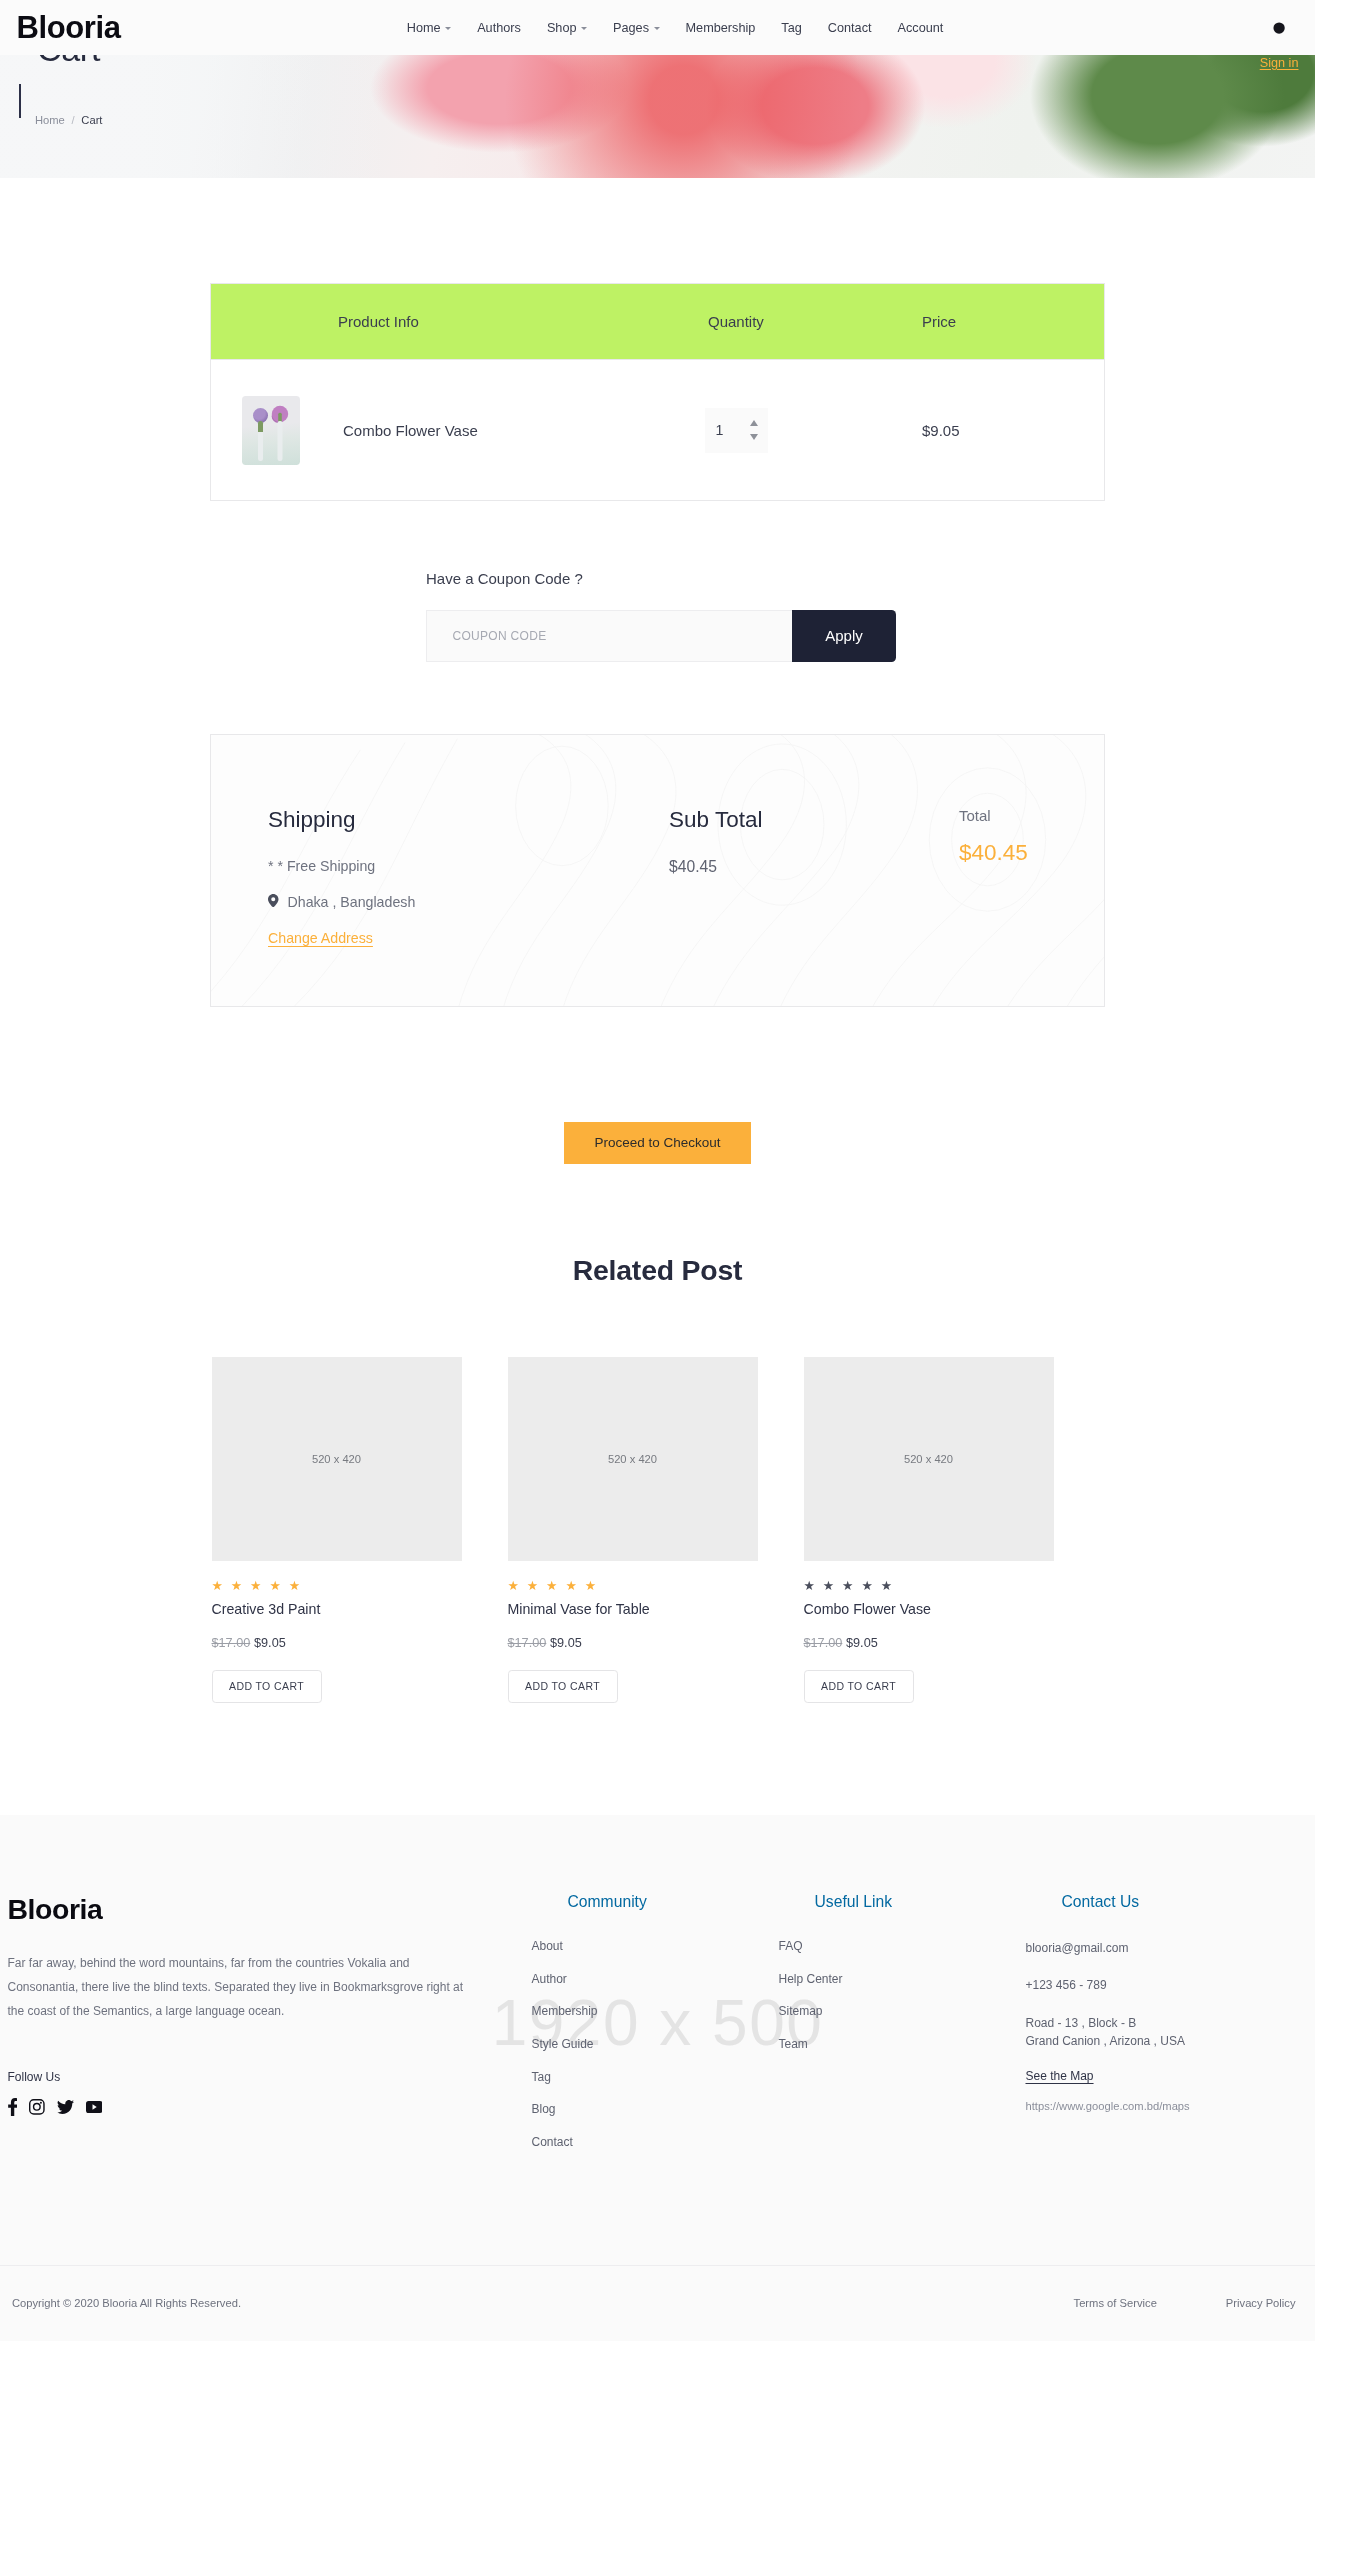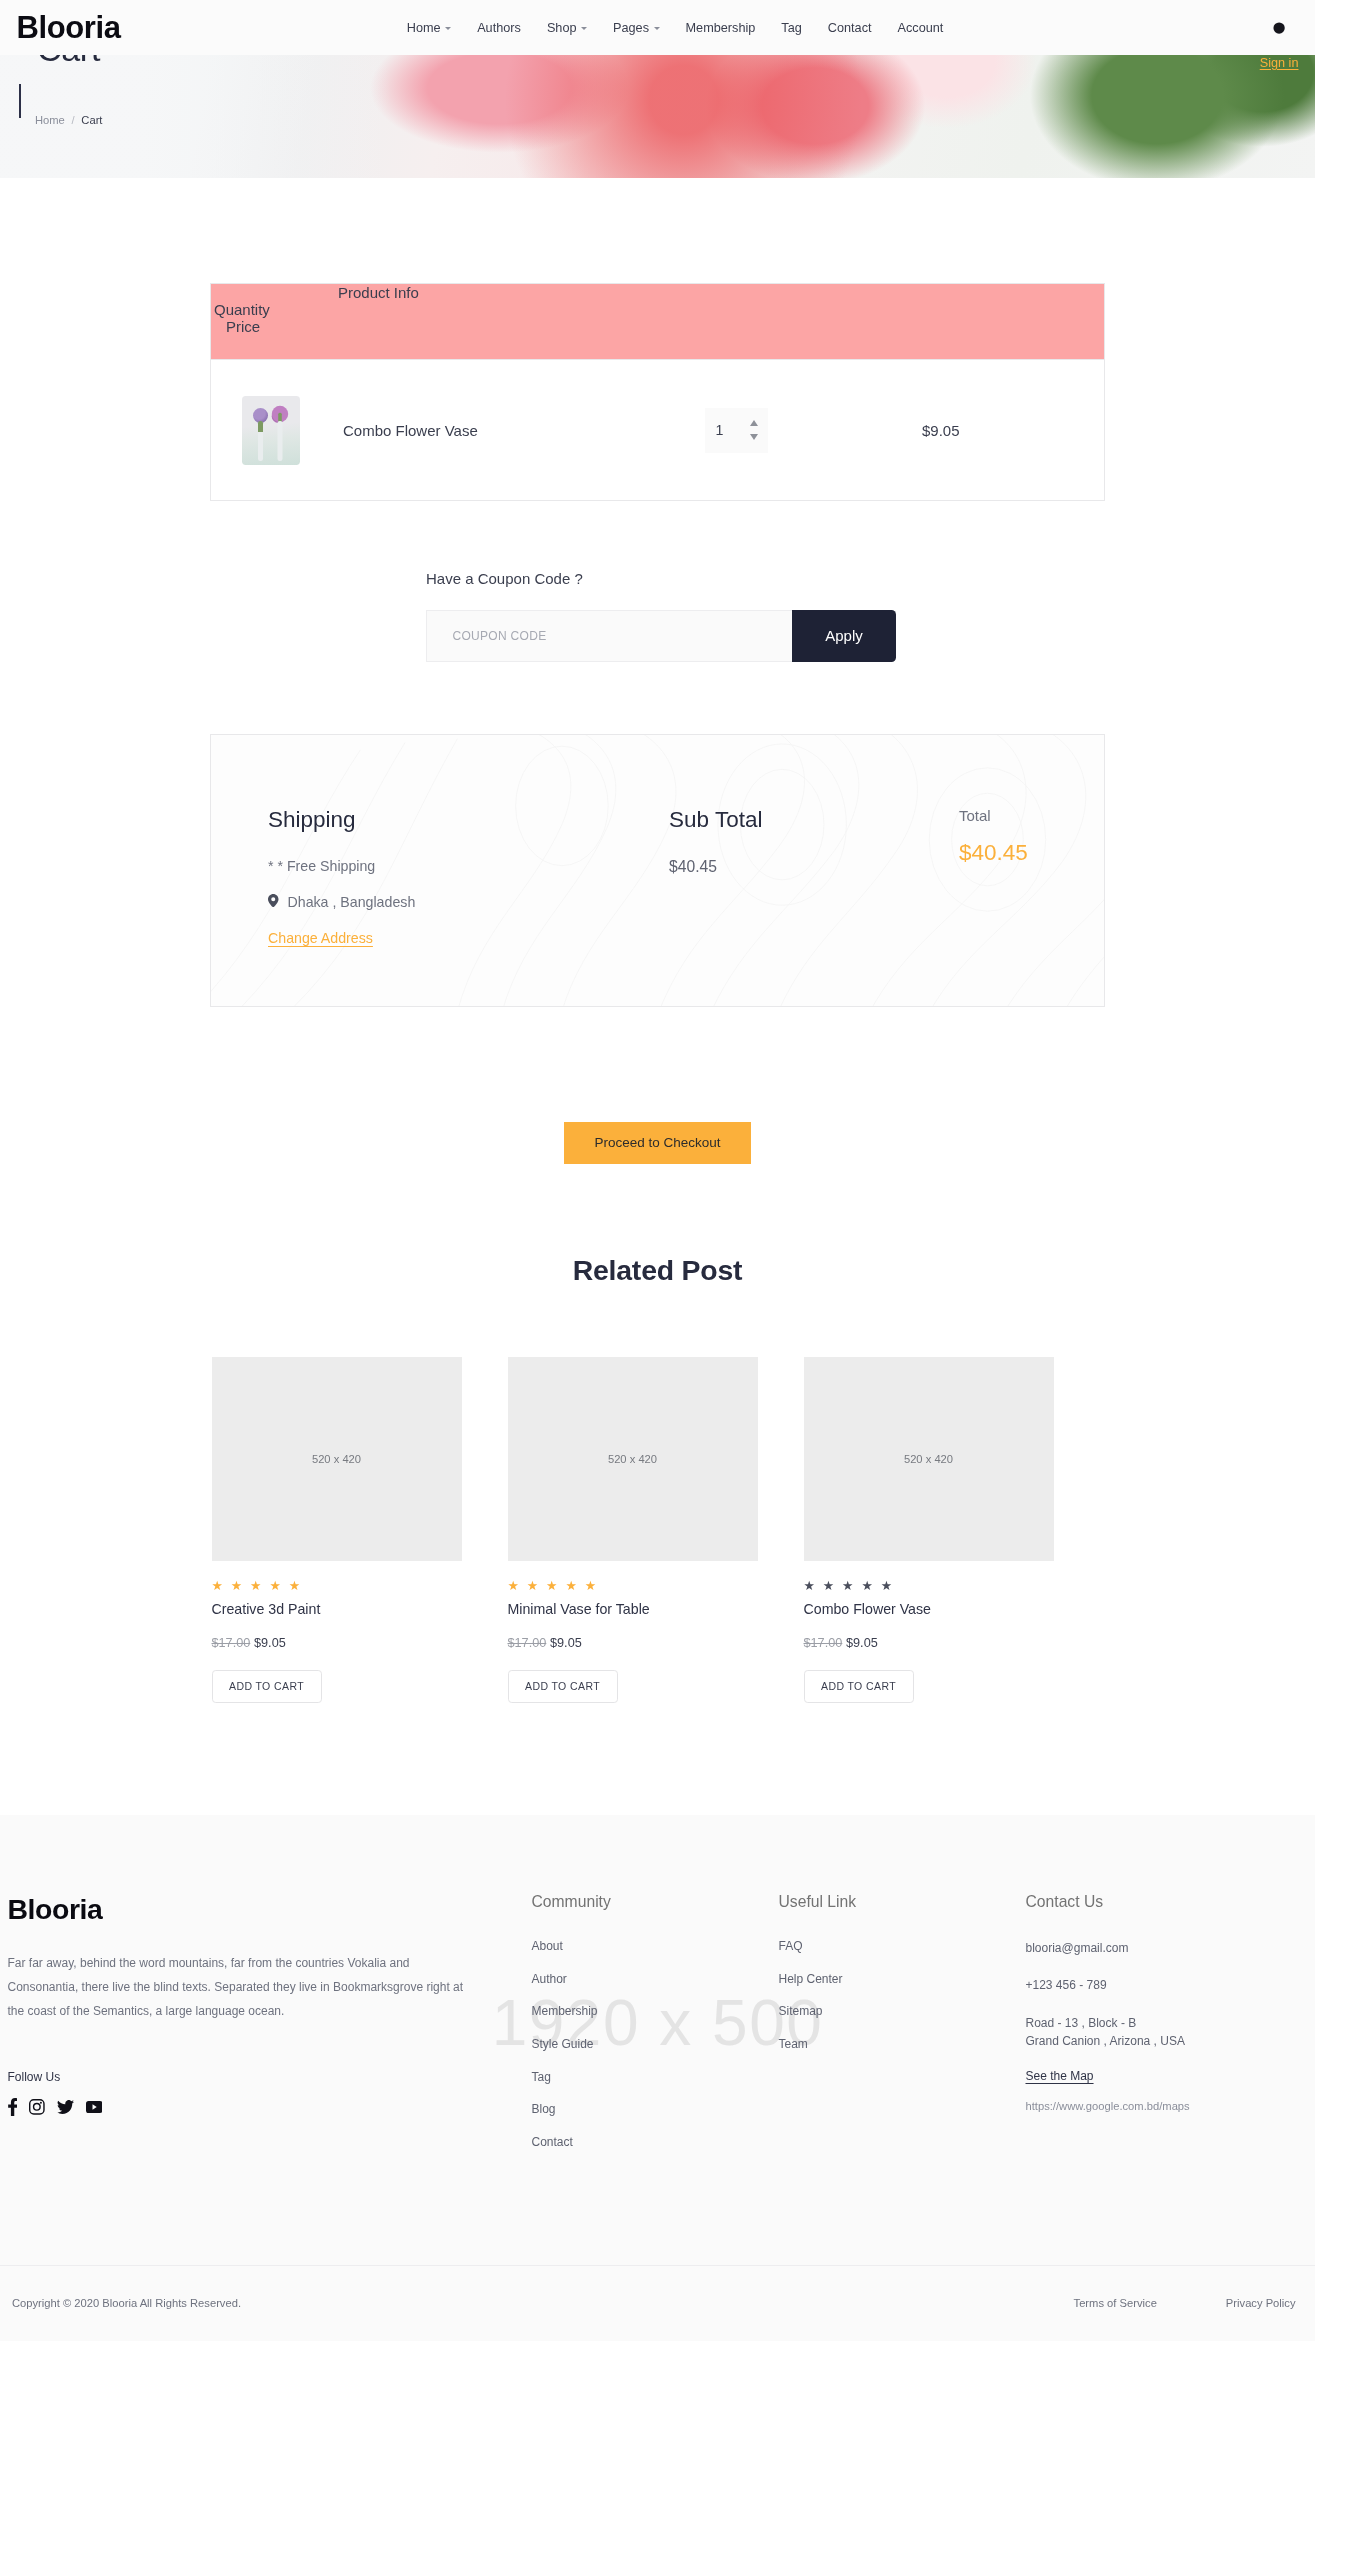--- a/index.html
+++ b/index.html
@@ -143,25 +143,24 @@
     width: 895px;
     margin: 0 auto;
   }
 
   .cart-table {
     border: 0.7px solid var(--line);
     background: #fff;
   }
   .cart-head {
     display: flex;
-    align-items: flex-start;
+    align-items: center;
     height: 76px;
-    background: #fca5a5;
+    background: #bef264;
     border-bottom: 0.7px solid var(--line);
-    flex-direction: column;
   }
   .col-product { width: 494px; padding-left: 127px; }
   .col-qty { width: 202px; text-align: center; }
   .col-price { flex: 1; padding-left: 15px; }
 
   .cart-head .col-product,
   .cart-head .col-qty,
   .cart-head .col-price {
     font-size: 15px;
     color: #3A3E4E;
@@ -503,22 +502,23 @@
     margin-top: 47px;
     font-size: 12px;
     color: #2F3346;
     margin-bottom: 13.5px;
   }
   .socials { display: flex; gap: 12px; align-items: center; }
   .social { cursor: pointer; display: flex; }
 
   .fcol-title {
     font-size: 15.7px;
-    color: #737373;
+    color: #0369a1;
     margin-bottom: 28px;
+    margin-left: 36px;
   }
   .fcol-link {
     font-size: 12px;
     color: #5E6270;
     margin-bottom: 18.7px;
     cursor: pointer;
   }
   .contact-line {
     font-size: 12px;
     color: #5E6270;

